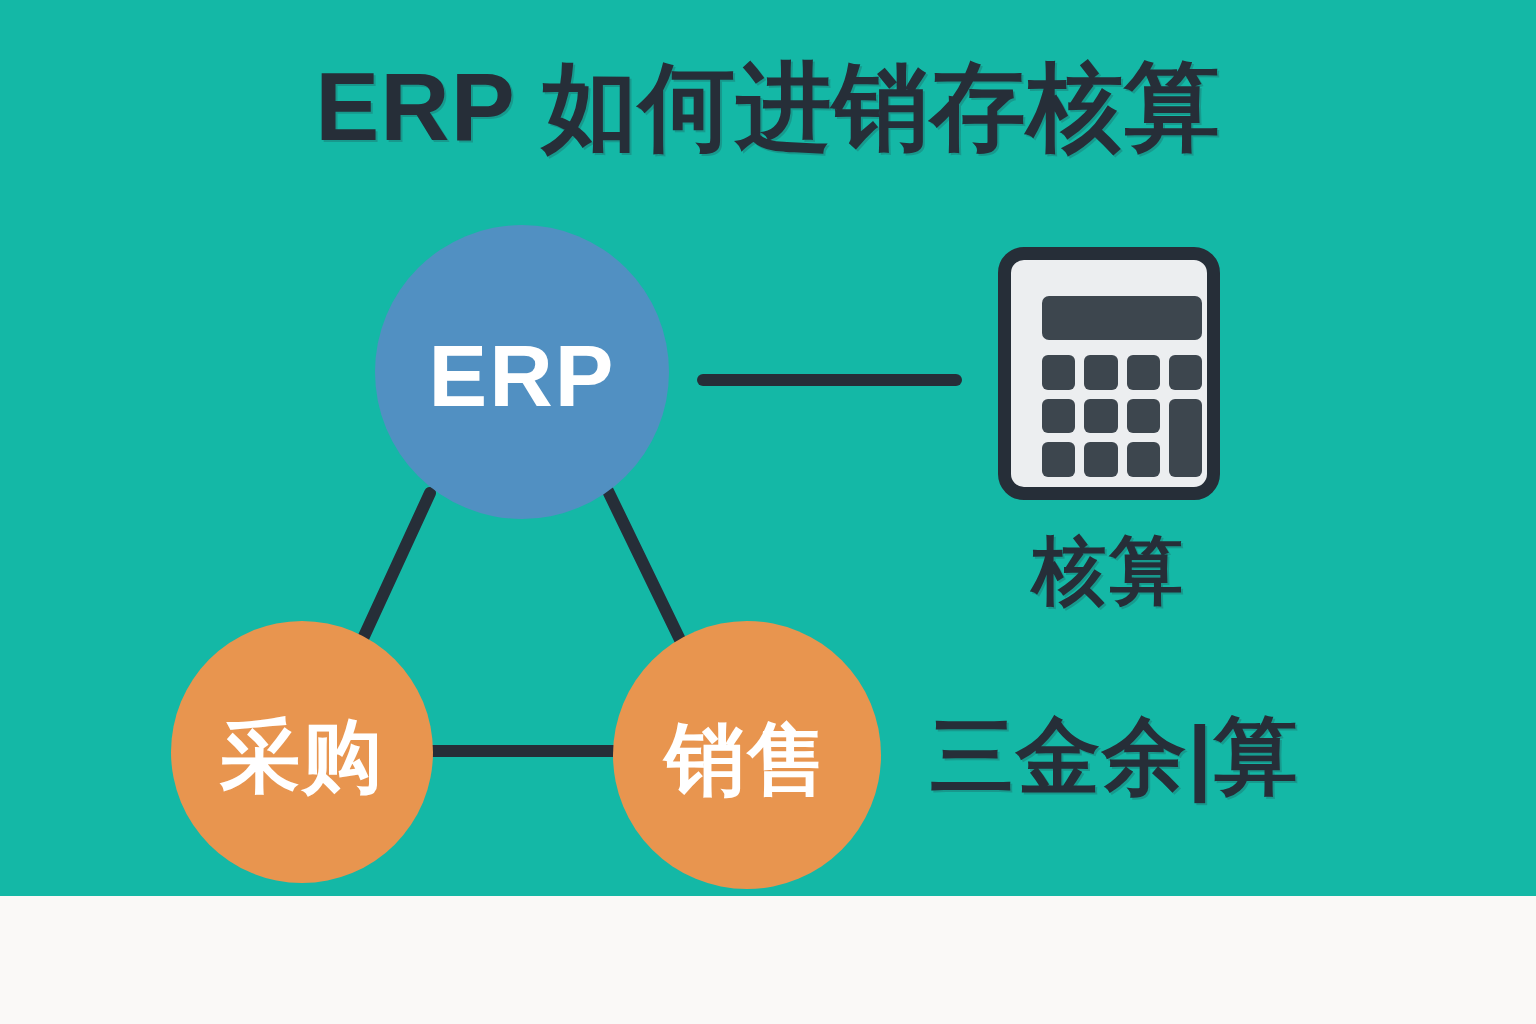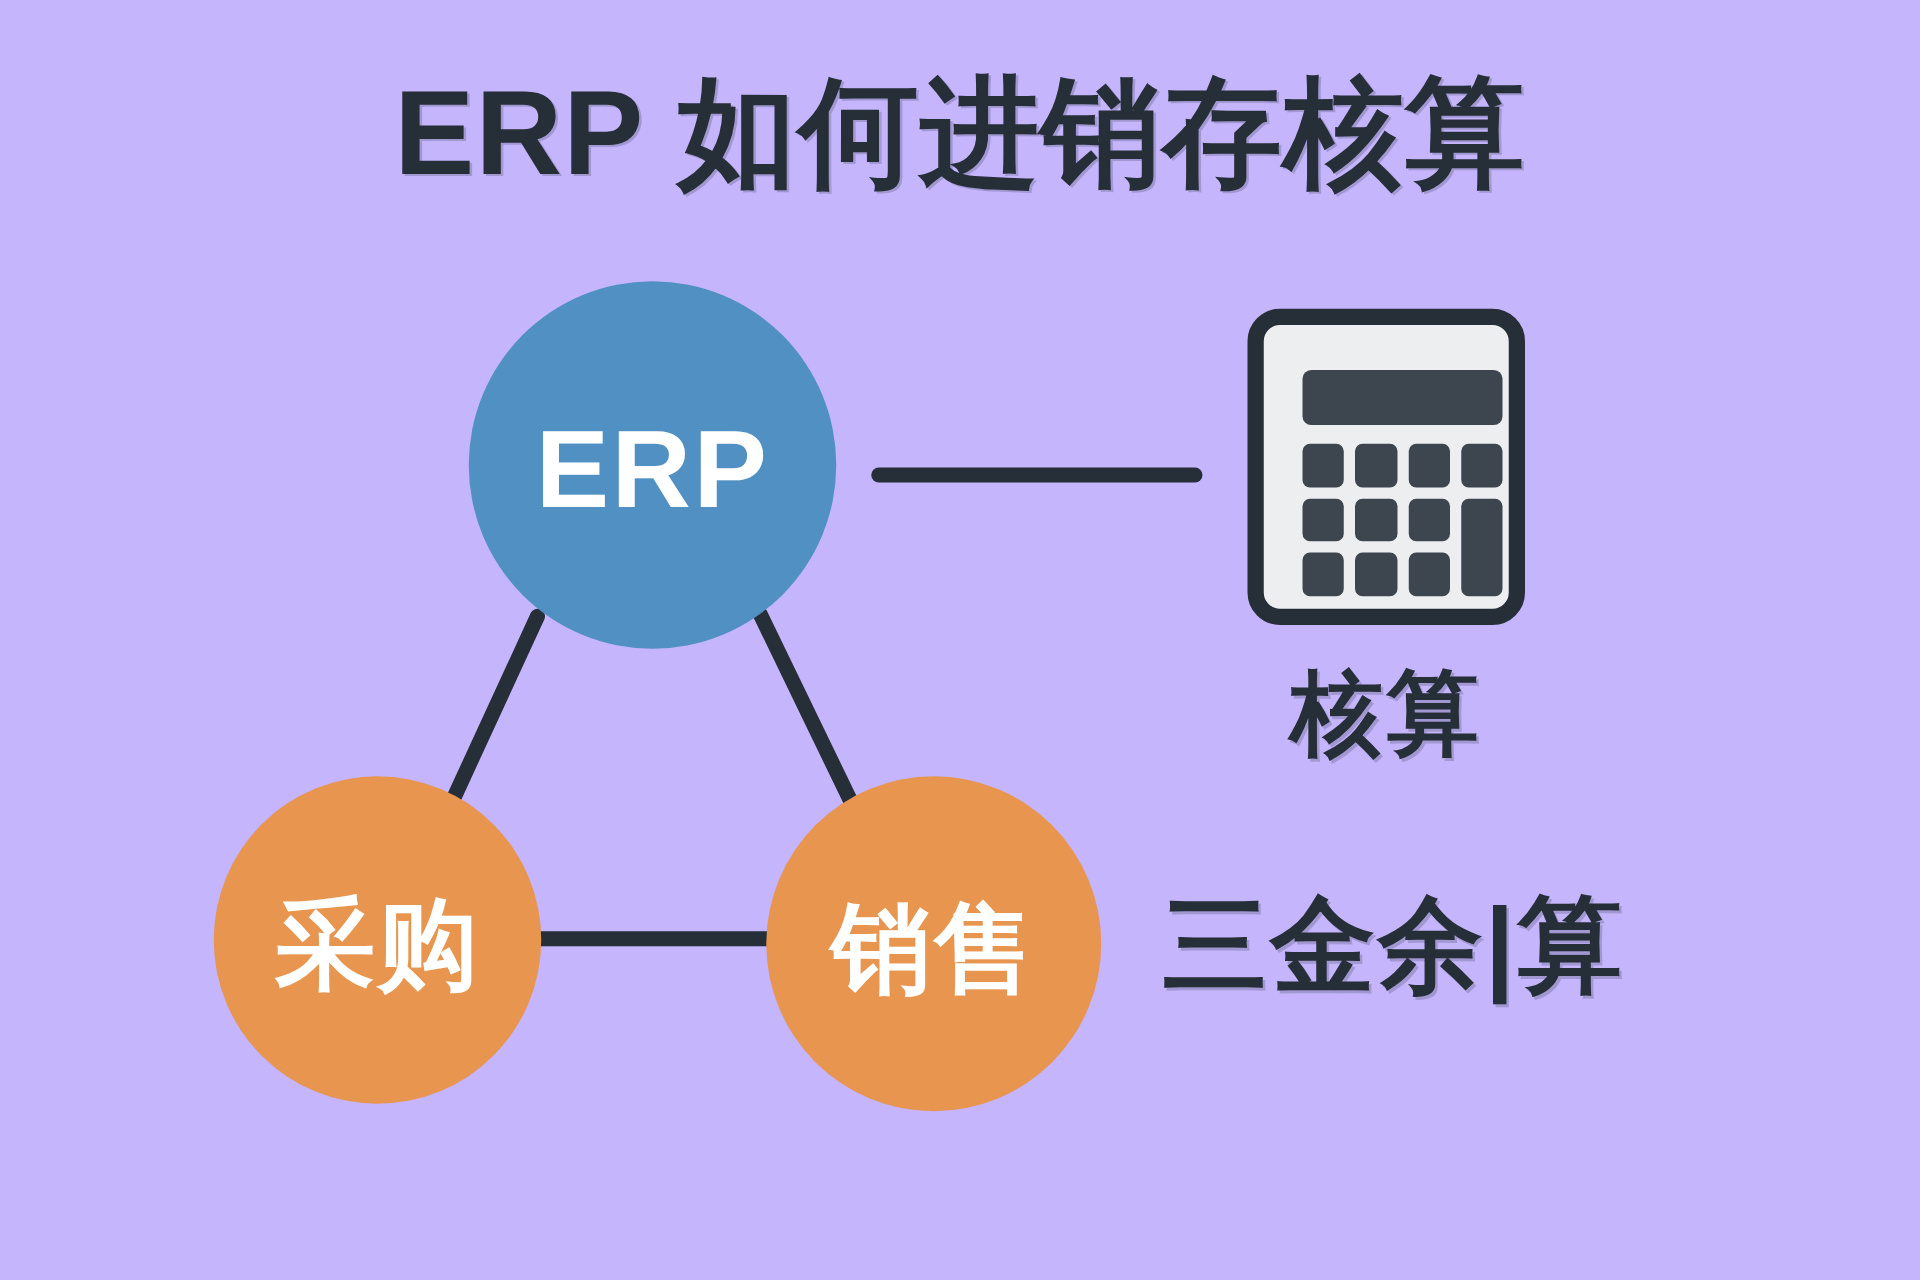--- a/index.html
+++ b/index.html
@@ -9,22 +9,22 @@
   }
   body {
     background:#faf9f7;
     font-family:"Liberation Sans","DejaVu Sans",sans-serif;
     position:relative;
   }
 
   #stage {
     position:absolute;
     left:0; top:0;
-    width:1536px; height:1024px;
-    background:#c4b5fd;
+    width:1536px; height:896px;
+    background:#14b8a6;
   }
 
   
   .title {
     position:absolute;
     left:0; top:52px;
     width:1536px;
     text-align:center;
     font-size:96px;
     font-weight:700;

